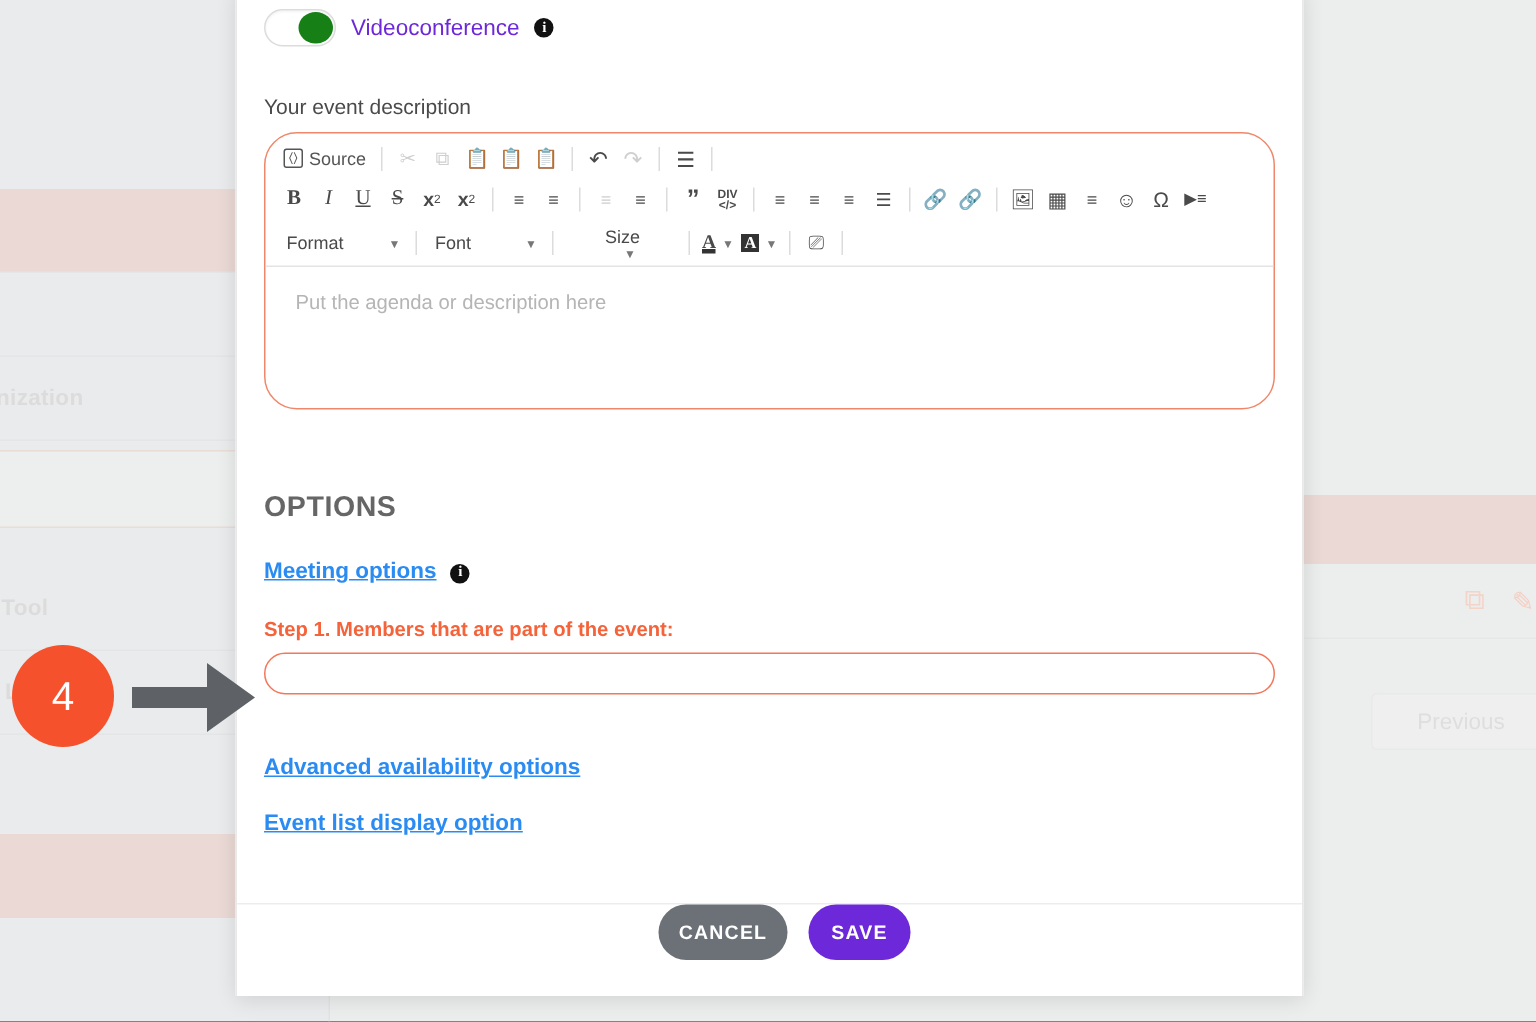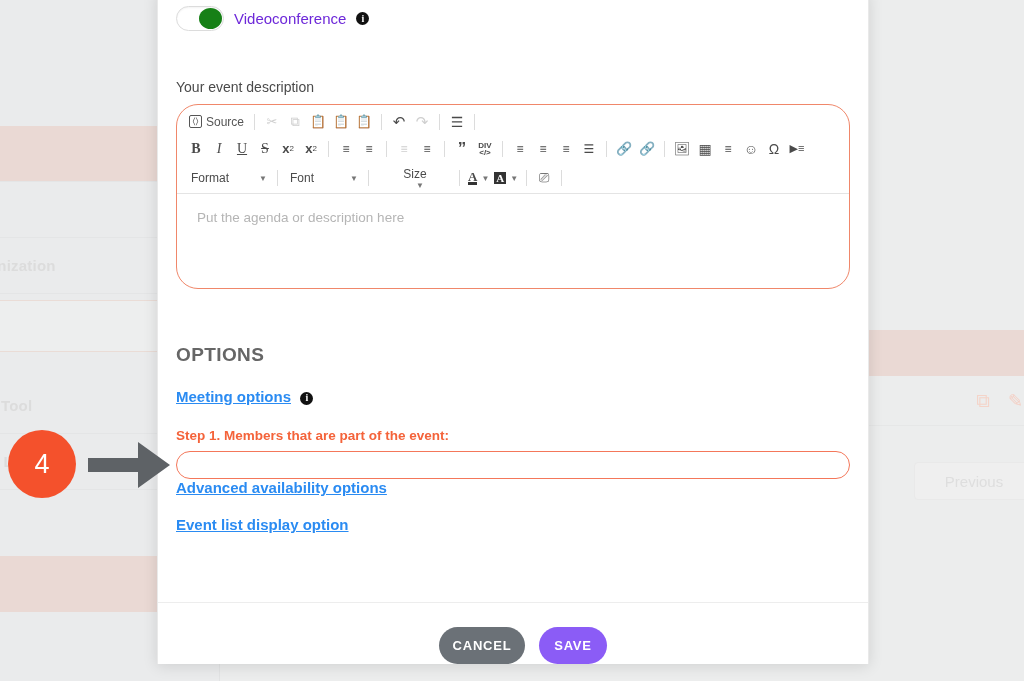--- a/index.html
+++ b/index.html
@@ -93,21 +93,21 @@
   }
   .toggle-label { font-size: 15px; color: #6d28d9; }
 
   .info-icon {
     display: inline-flex; align-items: center; justify-content: center;
     width: 13px; height: 13px; border-radius: 50%;
     background: #111; color: #fff; font-size: 10px; font-weight: bold;
     font-family: "Liberation Serif", serif; line-height: 1; vertical-align: 1px;
   }
 
-  .field-label { font-size: 14px; color: #4a4a4a; margin: 48px 0 9px 0; }
+  .field-label { font-size: 14px; color: #4a4a4a; margin: 32px 0 9px 0; }
 
   
   .editor {
     border: 1px solid #f0876a; border-radius: 22px; overflow: hidden; background: #fff;
     height: 185px;
   }
   .tb-row { display: flex; align-items: center; height: 29px; padding: 0 8px; gap: 1px; }
   .tb-row.r1 { padding-top: 4px; }
   .tb-sep { width: 1px; height: 16px; background: #dcdcdc; margin: 0 5px; flex: none; }
   .tb-btn {
@@ -149,35 +149,35 @@
   }
   .link {
     color: #2a8bf2; font-size: 15px; font-weight: bold; text-decoration: underline;
     display: inline-block;
   }
   .link-row { margin-top: 22px; }
   .step-label { color: #f4633a; font-size: 13.5px; font-weight: bold; margin-top: 22px; }
   .member-input {
     margin-top: 8px; height: 28px; border: 1px solid #f4775a; border-radius: 16px; background: #fff;
   }
-  .link-row2 { }
+  .link-row2 { margin-top: 40px; }
   .link-row3 { margin-top: 19px; }
 
   
   .modal-footer {
     position: absolute; left: 0; right: 0; top: 610px; height: 62px;
     border-top: 1px solid #ededed; background: #fff;
-    display: flex; align-items: flex-end; justify-content: center; gap: 14px; padding-left: 20px;
+    display: flex; align-items: flex-start; justify-content: center; gap: 14px; padding-left: 20px;
   }
   .btn {
     border: none; border-radius: 20px; color: #fff; font-size: 13px; font-weight: bold;
     letter-spacing: .8px; cursor: pointer; font-family: "Liberation Sans", sans-serif;
   }
   .btn-cancel { background: #6b7177; width: 86px; height: 37px; }
-  .btn-save { background: #8b5cf6; width: 68px; height: 37px; }
+  .btn-save { background: #6d28d9; width: 68px; height: 37px; }
 
   
   .badge {
     position: absolute; left: 8px; top: 430px;
     width: 68px; height: 68px; border-radius: 50%; background: #f4512c;
     color: #fff; font-size: 27px;
     display: flex; align-items: center; justify-content: center;
   }
   .arrow { position: absolute; left: 88px; top: 438px; width: 84px; height: 54px; }
 </style>

